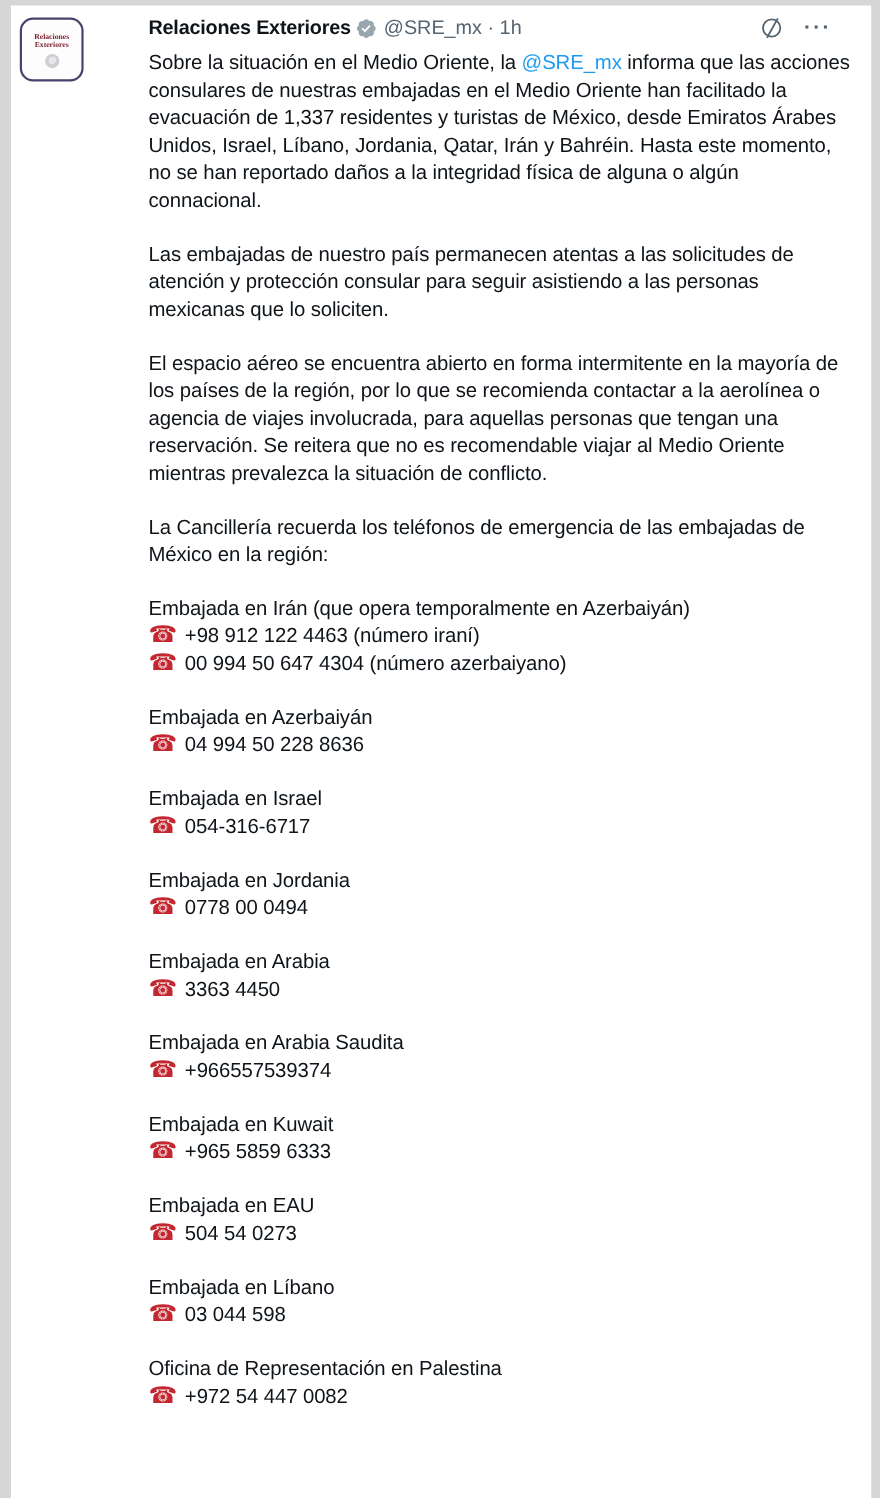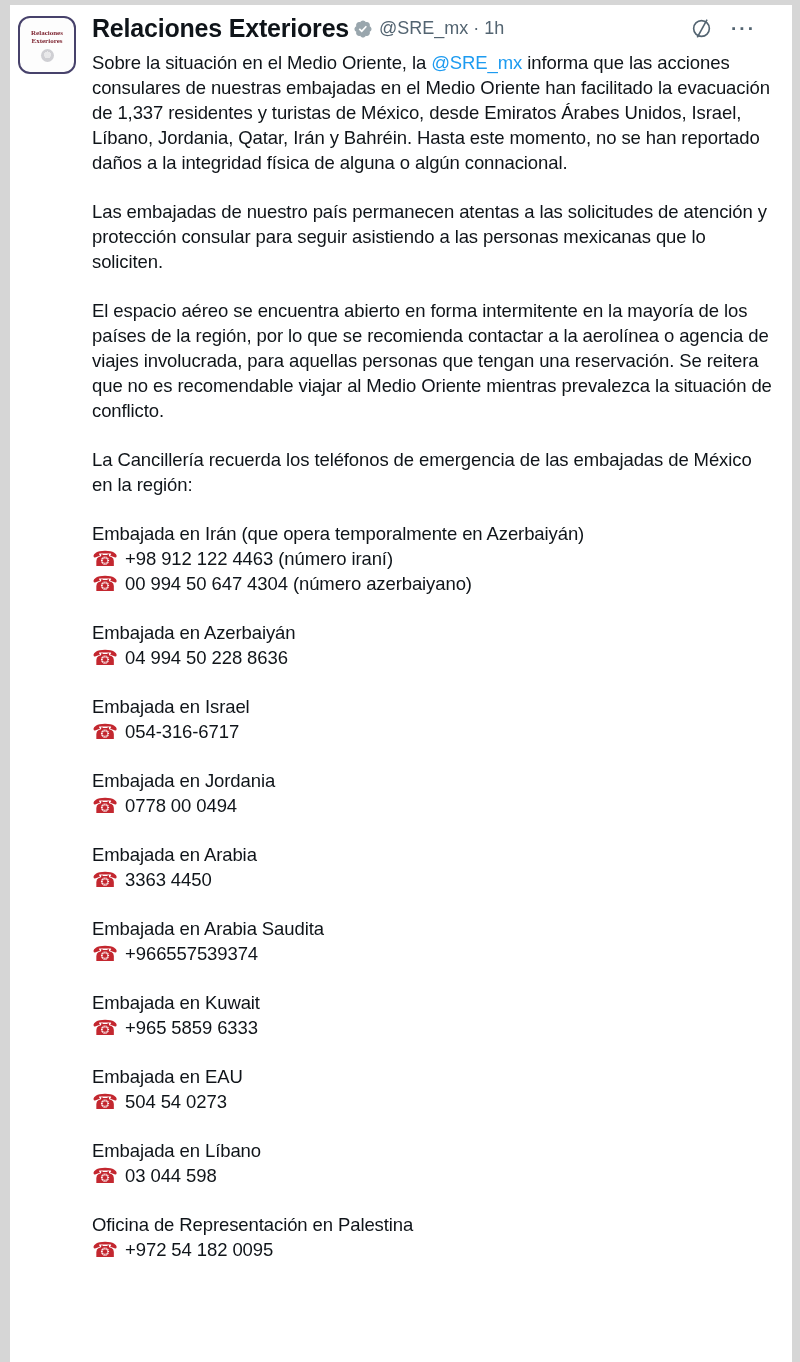--- a/index.html
+++ b/index.html
@@ -14,21 +14,21 @@
     overflow: hidden;
   }
   .card {
     background: var(--card_bg, #ffffff);
     width: 100%;
     height: 100%;
     padding: 8px 14px 0 8px;
     overflow: hidden;
   }
 
-  .tweet-row { display: flex; align-items: flex-start; }
+  .tweet-row { display: flex; align-items: flex-start; gap: 43px; }
 
   
   .avatar {
     width: 58px; height: 58px;
     flex: 0 0 58px;
     margin-top: 3px;
     border: 2px solid var(--avatar_border, #47426b);
     border-radius: 12px;
     background: #fdfdfd;
     display: flex; flex-direction: column;
@@ -50,21 +50,21 @@
     border-radius: 50%;
     background: radial-gradient(circle at 50% 45%, #e4e4e6 0 35%, #c7c7cc 36% 100%);
     opacity: .85;
   }
 
   .content { flex: 1; min-width: 0; margin-left: 16px; }
 
   
   .header-line { display: flex; align-items: center; margin-top: 1px; }
   .display-name {
-    font-size: 25px; font-weight: bold;
+    font-size: 18px; font-weight: bold;
     color: var(--text, #0f1419);
     cursor: pointer;
     letter-spacing: -0.2px;
   }
   .badge { width: 20px; height: 20px; margin-left: 4px; flex: 0 0 auto; }
   .muted { color: var(--muted, #536471); font-size: 18px; }
   .handle { margin-left: 6px; cursor: pointer; }
   .sep { margin: 0 5px; }
   .timestamp { cursor: pointer; }
   .header-actions { margin-left: auto; display: flex; align-items: center; gap: 18px; padding-right: 22px; }
@@ -245,21 +245,21 @@
       </div>
                 </div>
   </div>
 
   <div class="embassy">
     <div>Oficina de Representación en Palestina</div>
     <div>
 
     <div class="phone-line">
         <span class="phone-icon">☎</span>
-        <span>+972 54 182 0095</span>
+        <span>+972 54 447 0082</span>
       </div>
                 </div>
   </div>
 </div>
         </div>
 
       </div>
     </div>
   </article>
 </div>

